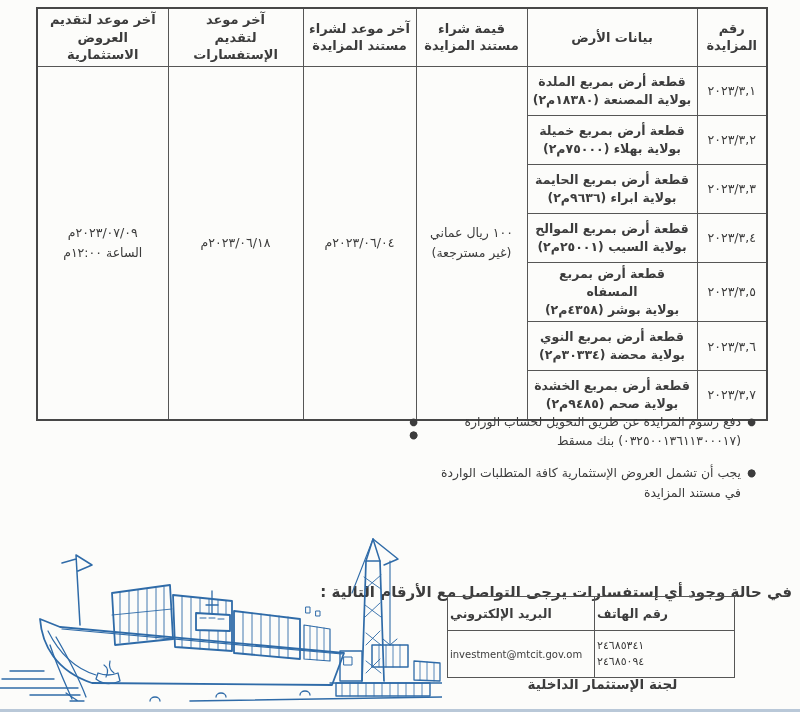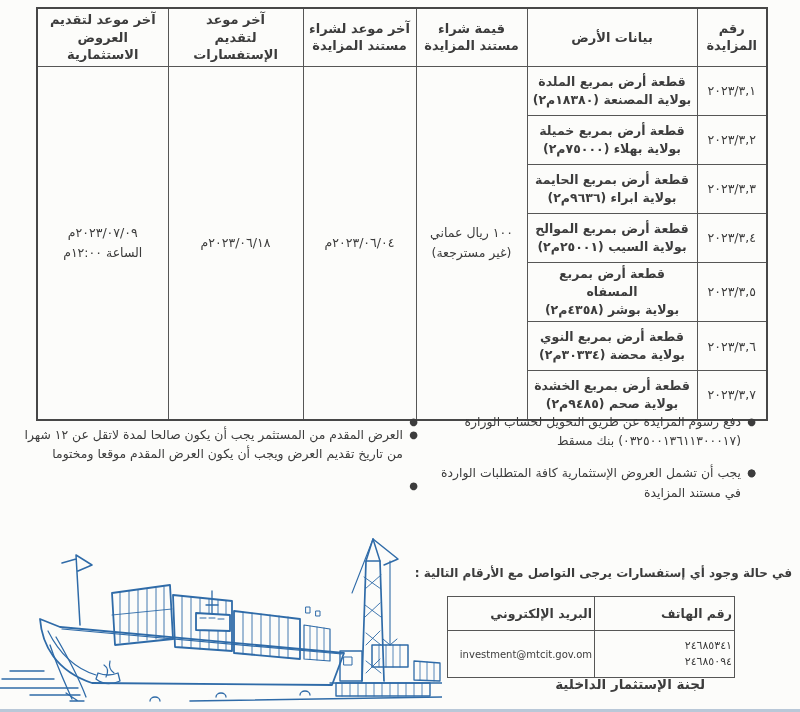--- a/index.html
+++ b/index.html
@@ -28,37 +28,37 @@
   col.c-buy{width:113px;} col.c-inq{width:135px;} col.c-off{width:131px;}
   
   .notes{position:absolute;top:412px;margin:0;padding:0;list-style:none;
          font-size:12.4px;line-height:1.55;}
   .notes-right{right:44px;width:318px;}
   .notes-left{right:382px;width:402px;}
   .notes li{position:relative;padding-right:15px;margin-bottom:13px;text-align:right;}
   .notes li .dot{position:absolute;right:0;top:2px;font-size:10px;}
   
   .contact-heading{
-    position:absolute;top:566px;right:8px;width:500px;text-align:right;
-    font-size:12px;font-weight:bold;
+    position:absolute;top:583px;right:8px;width:500px;text-align:right;
+    font-size:15px;font-weight:bold;
   }
   .contact-table{
     position:absolute;top:596px;right:65px;width:287px;
     border-collapse:collapse;table-layout:fixed;border:1.5px solid #565656;
   }
   .contact-table th,.contact-table td{
-    border:1.2px solid #565656;text-align:right;vertical-align:middle;padding:2px;margin-left:12px;
+    border:1.2px solid #565656;text-align:left;vertical-align:middle;padding:2px;margin-left:12px;
   }
   .contact-table th{font-size:12.5px;font-weight:bold;height:29px;}
   .contact-table td{height:42px;}
   .phone-val{font-size:11px;line-height:1.5;}
   .email-val{font-size:10px;direction:ltr;}
   col.c-phone{width:140px;} col.c-email{width:147px;}
   .footer-sign{
-    position:absolute;top:676px;left:500px;width:205px;text-align:right;
+    position:absolute;top:676px;left:500px;width:205px;text-align:center;
     font-size:13.5px;font-weight:bold;
   }
   
   .ship-wrap{position:absolute;left:0;top:533px;width:442px;height:174px;}
   .bottom-line{position:absolute;left:0;bottom:0;width:800px;height:3px;background:#b9c8d8;}
 </style>
 </head>
 <body>
 
 <table class="auction-table">
@@ -159,21 +159,21 @@
 </table>
 
 <ul class="notes notes-right">
   <li><span class="dot">●</span><span>دفع رسوم المزايدة عن طريق التحويل لحساب الوزارة (٠٣٢٥٠٠١٣٦١١٣٠٠٠١٧) بنك مسقط</span></li>
   <li><span class="dot">●</span></li>
   <li><span class="dot">●</span><span>يجب أن تشمل العروض الإستثمارية كافة المتطلبات الواردة في مستند المزايدة</span></li>
 </ul>
 
 <ul class="notes notes-left">
   <li><span class="dot">●</span></li>
-  <li><span class="dot">●</span><span>العرض المقدم من المستثمر يجب أن يكون صالحا لمدة لاتقل عن ١٢ شهرا من تاريخ تقديم العرض ويجب أن يكون العرض المقدم موقعا ومختوما</span></li>
+  <li><span class="dot">●</span></li>
   <li><span class="dot">●</span></li>
 </ul>
 
 <div class="contact-heading">في حالة وجود أي إستفسارات يرجى التواصل مع الأرقام التالية :</div>
 
 <table class="contact-table">
   <colgroup>
       <col class="c-phone">
       <col class="c-email">
     </colgroup>

